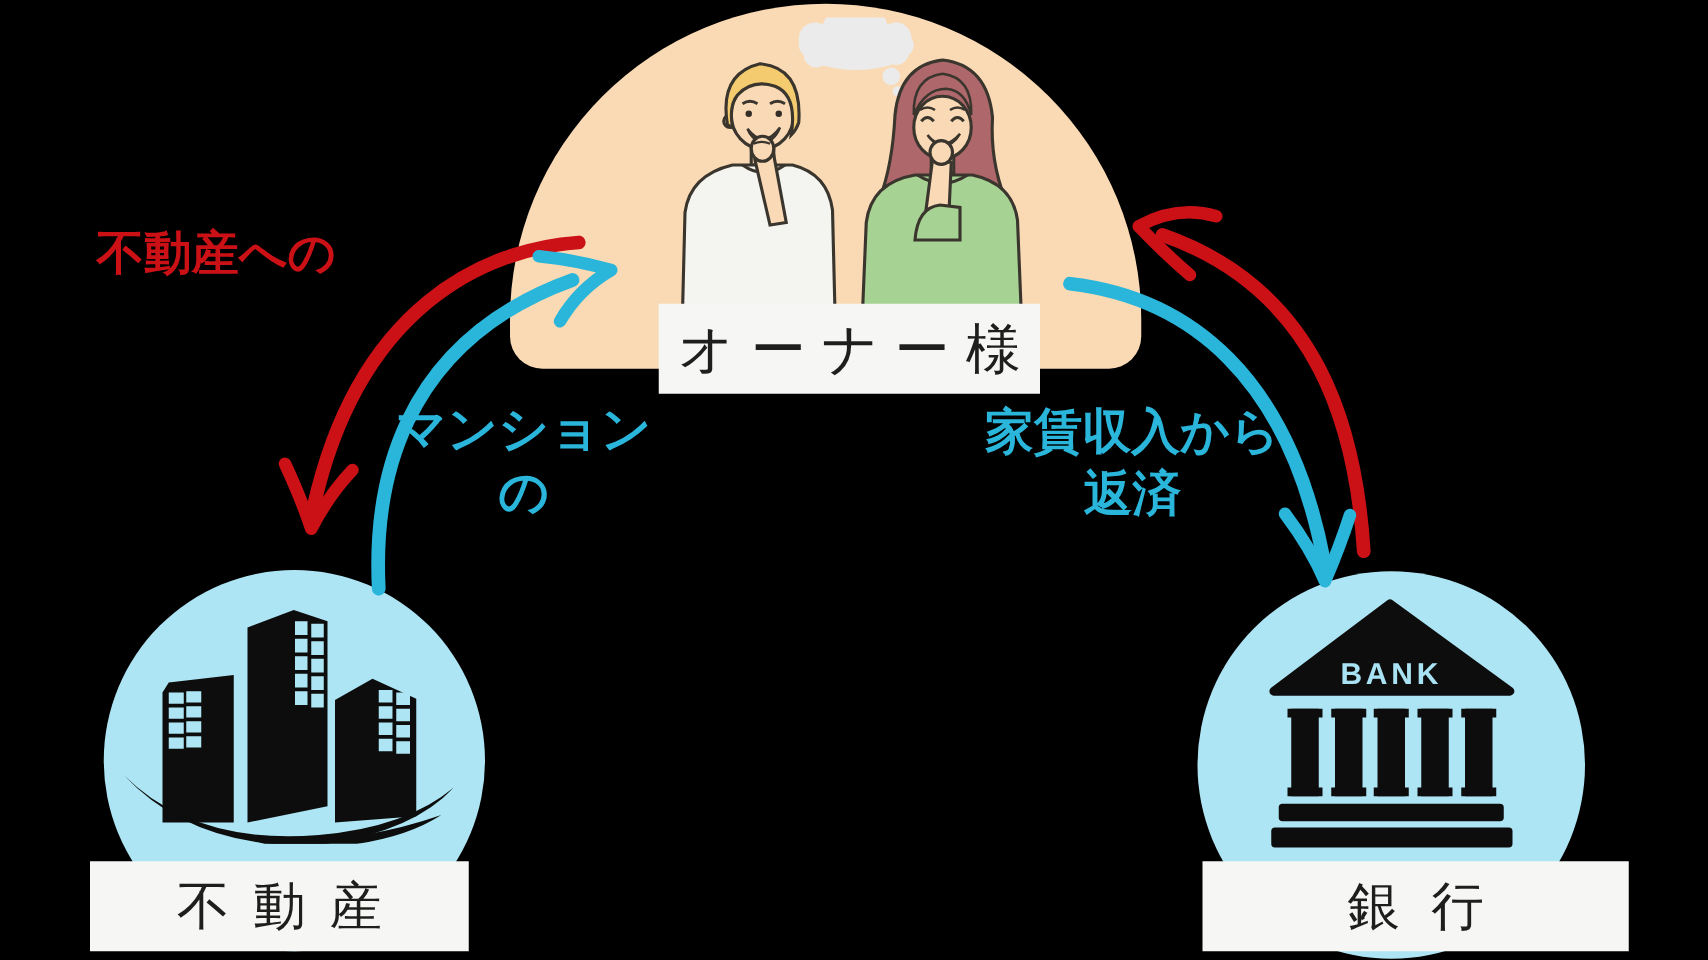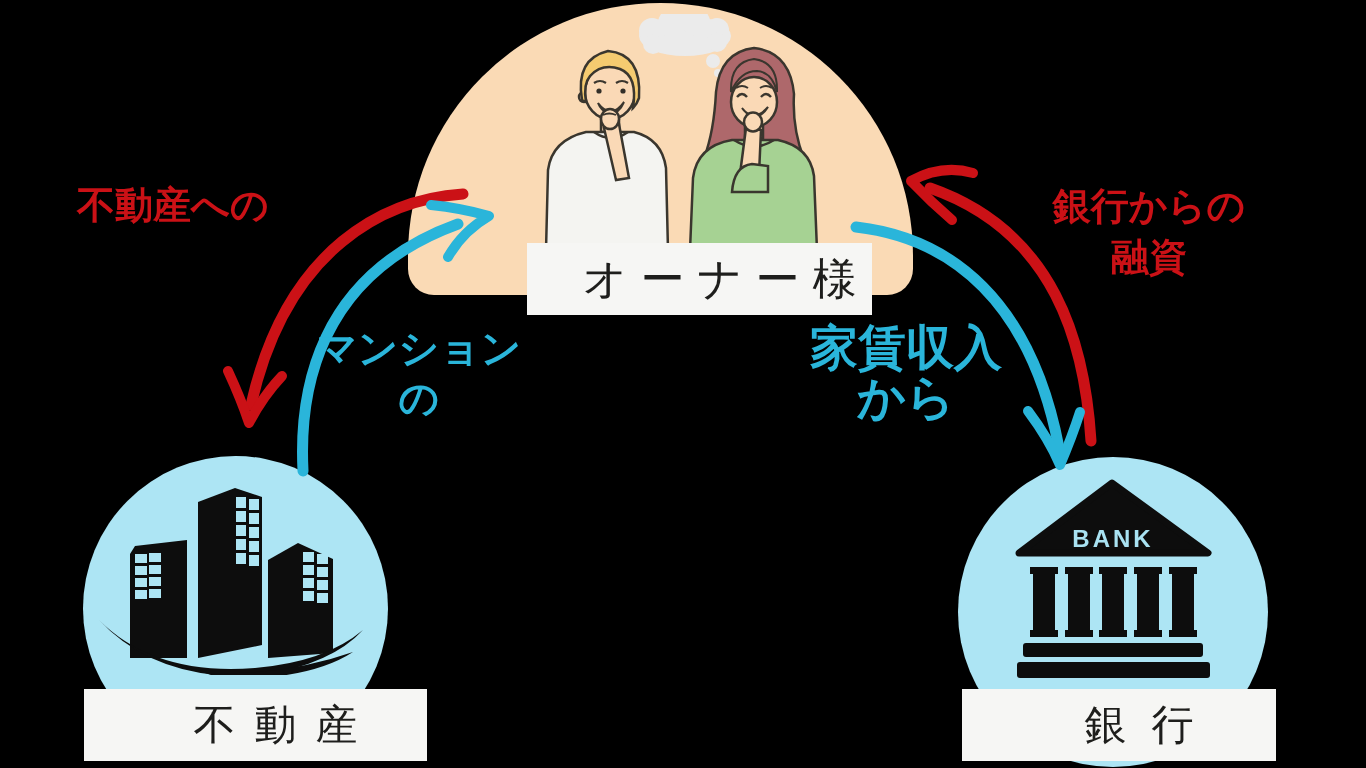--- a/index.html
+++ b/index.html
@@ -5,26 +5,26 @@
   html,body{margin:0;padding:0;background:#000;}
   .canvas{position:relative;width:1366px;height:768px;background:#000;overflow:hidden;
           font-family:"Liberation Sans","DejaVu Sans",sans-serif;}
 
   
   .dome{position:absolute;left:408px;top:3px;width:505px;height:292px;
         background:#FADAB5;border-radius:253px 253px 26px 26px;}
   .couple-svg{position:absolute;left:470px;top:14px;width:390px;height:236px;}
 
   
-  .label-box{position:absolute;background:#F6F6F4;display:flex;align-items:center;justify-content:center;z-index:6;padding-left:40px;}
+  .label-box{position:absolute;background:#F6F6F4;display:flex;align-items:center;justify-content:center;z-index:6;}
   .owner-box{left:527px;top:243px;width:305px;height:72px;}
   .owner-box span{font-family:"DejaVu Serif","Liberation Serif",serif;font-size:44px;color:#1E1E1C;
                   letter-spacing:13px;margin-right:-13px;font-weight:500;}
-  .estate-box{left:84px;top:689px;width:303px;height:72px;}
-  .bank-box{left:962px;top:689px;width:274px;height:72px;}
+  .estate-box{left:72px;top:689px;width:303px;height:72px;}
+  .bank-box{left:962px;top:689px;width:341px;height:72px;}
   .estate-box span,.bank-box span{font-size:42px;color:#1E1E1C;font-weight:500;}
   .estate-box span{letter-spacing:19px;margin-right:-19px;}
   .bank-box span{letter-spacing:25px;margin-right:-25px;}
 
   
   .circle{position:absolute;border-radius:50%;background:#ADE5F4;}
   .estate-circle{left:83px;top:456px;width:305px;height:305px;}
   .bank-circle{left:958px;top:457px;width:310px;height:310px;}
   .icon-svg{position:absolute;}
   .buildings-svg{left:95px;top:480px;width:280px;height:195px;}
@@ -32,28 +32,28 @@
 
   
   .arrows{position:absolute;left:0;top:0;width:1366px;height:768px;z-index:8;pointer-events:none;}
   .arrow-red{stroke:#CB1116;}
   .arrow-cyan{stroke:#2AB5DA;}
   .arrow-main{fill:none;stroke-width:11;stroke-linecap:round;}
   .arrow-head{fill:none;stroke-width:10;stroke-linecap:round;stroke-linejoin:round;}
 
   
   .flow-label{position:absolute;text-align:center;z-index:9;
-              font-family:Liberation Sans, sans-serif;font-weight:600;}
+              font-family:Liberation Mono, monospace;font-weight:600;}
   .flow-label .l1,.flow-label .l2{display:block;}
   .red-text{color:#CB1116;}
   .cyan-text{color:#2AB5DA;}
   .invest-label{left:53px;top:180px;width:240px;font-size:38px;line-height:51px;}
   .rent-label{left:299px;top:323px;width:240px;font-size:40px;line-height:50px;}
   .loan-label{left:1029px;top:181px;width:240px;font-size:38px;line-height:51px;}
-  .repay-label{left:786px;top:323px;width:240px;font-size:48px;line-height:50px;}
+  .repay-label{left:786px;top:323px;width:240px;font-size:39px;line-height:50px;}
 </style>
 </head>
 <body>
 
 <div class="canvas">
 
   <div class="dome"></div>
 
   <svg class="couple-svg" viewBox="0 0 390 236">
 
@@ -197,21 +197,18 @@
       <path class="arrow-head" d="M 1028 411 Q 1049 439 1060 465 Q 1072 437 1080 412"></path>
     </g>
   </svg>
 
   <div class="flow-label red-text invest-label">
     <span class="l1">不動産への</span>
   </div>
   <div class="flow-label cyan-text rent-label">
     <span class="l1">マンションの</span>
   </div>
-  <div class="flow-label red-text loan-label">
-    <span class="l1">銀行からの</span>
-    <span class="l2">融資</span>
-  </div>
   <div class="flow-label cyan-text repay-label">
     <span class="l1">家賃収入から</span>
+    <span class="l2">返済</span>
   </div>
 
 </div>
 
 </body></html>

